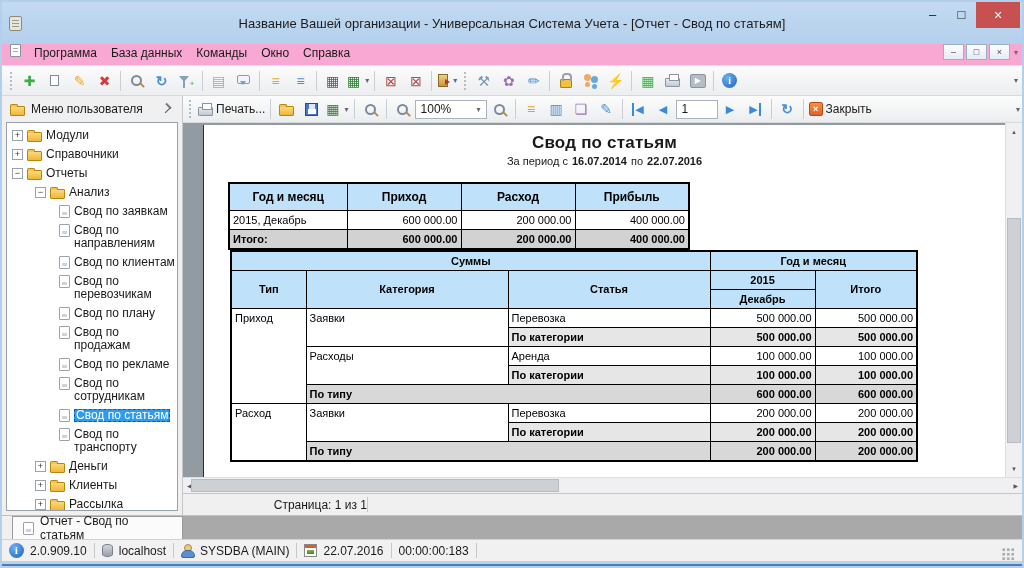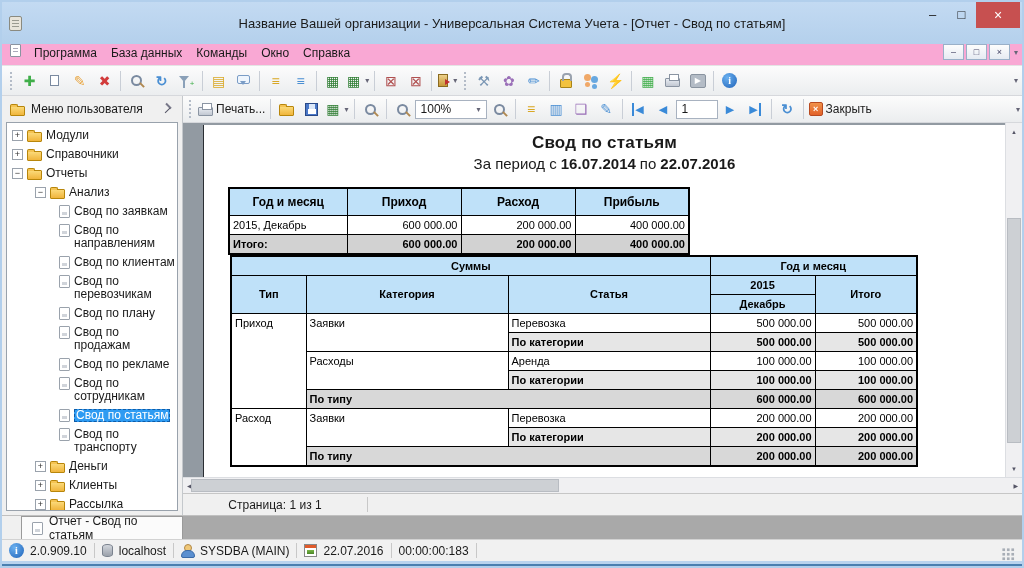--- a/index.html
+++ b/index.html
@@ -102,42 +102,42 @@
   
   .viewport{flex:1;position:relative;background:#929aa2;min-height:0}
   .page{position:absolute;left:20px;right:17px;top:2px;bottom:0;background:#fff;border-left:1px solid #2a2e33;overflow:hidden}
   .vscroll{position:absolute;right:0;top:0;bottom:0;width:17px;background:#f0f0f2;border-left:1px solid #dcdee2}
   .varr{position:absolute;left:0;right:0;height:15px;display:flex;align-items:center;justify-content:center;font-size:6px;color:#556}
   .varr.top{top:1px}.varr.bot{bottom:1px}
   .vthumb{position:absolute;left:1px;right:1px;top:95px;height:225px;background:#cdd0d4;border:1px solid #b8bcc2}
   .hscroll{height:16px;background:#f0f0f2;position:relative;display:flex;align-items:center;justify-content:space-between;padding:0 4px;border-top:1px solid #dcdee2;flex:none;font-size:6px;color:#556}
   .hthumb{position:absolute;left:8px;width:368px;top:1px;bottom:1px;background:#cdd0d4;border:1px solid #b8bcc2}
   .pagebar{height:22px;background:#f0f0f0;border-top:1px solid #c6c6c6;display:flex;align-items:center;font-size:12px;flex:none}
-  .pseg{width:184px;text-align:center}
+  .pseg{width:184px;text-align:right}
   .psep{width:1px;height:15px;background:#c8c8c8}
 
   
   .rtitle{text-align:center;font-size:17px;font-weight:bold;margin-top:8px;letter-spacing:.2px}
-  .rsub{display:flex;justify-content:center;gap:4px;font-size:15px;margin-top:2px}
+  .rsub{display:flex;justify-content:center;gap:4px;font-size:11px;margin-top:2px}
   .rsub .b{font-weight:bold}
   .rtable{border-collapse:collapse;font-size:11px;color:#000;table-layout:fixed}
   .rtable th,.rtable td{border:1px solid #000;padding:3px 3px;height:15px;overflow:hidden;white-space:nowrap}
   .rtable th{background:#bfe1f9;font-weight:bold}
   .summary{margin:15px 0 0 24px;border:2px solid #000;width:460px}
   .summary th{height:27px;font-size:12px}
   .num{text-align:right}
   .trow td{background:#d2d2d2;font-weight:bold}
   .dtitle{width:686px;margin:17px 0 7px 26px;text-align:center;font-weight:bold;font-size:14px}
   .detail{margin:0 0 0 26px;border:2px solid #000;width:686px}
   .gsub{background:#e6e6e6;font-weight:bold}
   .gtype{background:#d8d8d8;font-weight:bold}
 
   
   .tabstrip{height:24px;display:flex;border-top:1px solid #c0c0c0;flex:none}
-  .tab-left{width:181px;flex:none;background:#f0f0f0;display:flex;padding-left:19px}
+  .tab-left{width:181px;flex:none;background:#f0f0f0;display:flex;padding-left:10px}
   .tab{height:100%;background:#fbfbfb;border:1px solid #9a9a9a;border-bottom:none;display:flex;align-items:center;gap:6px;padding:0 10px;font-size:12px;flex:1}
   .tab-right{flex:1;background:#a9a9a9}
   .statusbar{height:22px;background:#f1f1f1;border-top:1px solid #d2d2d2;display:flex;align-items:center;padding:0 7px;font-size:12px;gap:7px;flex:none}
   .ssep{width:1px;height:15px;background:#c8c8c8}
   .sitem{display:flex;align-items:center;gap:6px}
   .grip-corner{margin-left:auto;width:13px;height:13px;background-image:radial-gradient(circle,#a8aeb6 1.4px,transparent 1.5px);background-size:4.5px 4.5px;background-position:bottom right;align-self:flex-end}
   .bottom-frame{height:5px;background:#b9d3ee;box-shadow:inset 0 -2px 0 #4a7fb0;flex:none}
 </style>
 </head>
 <body>

